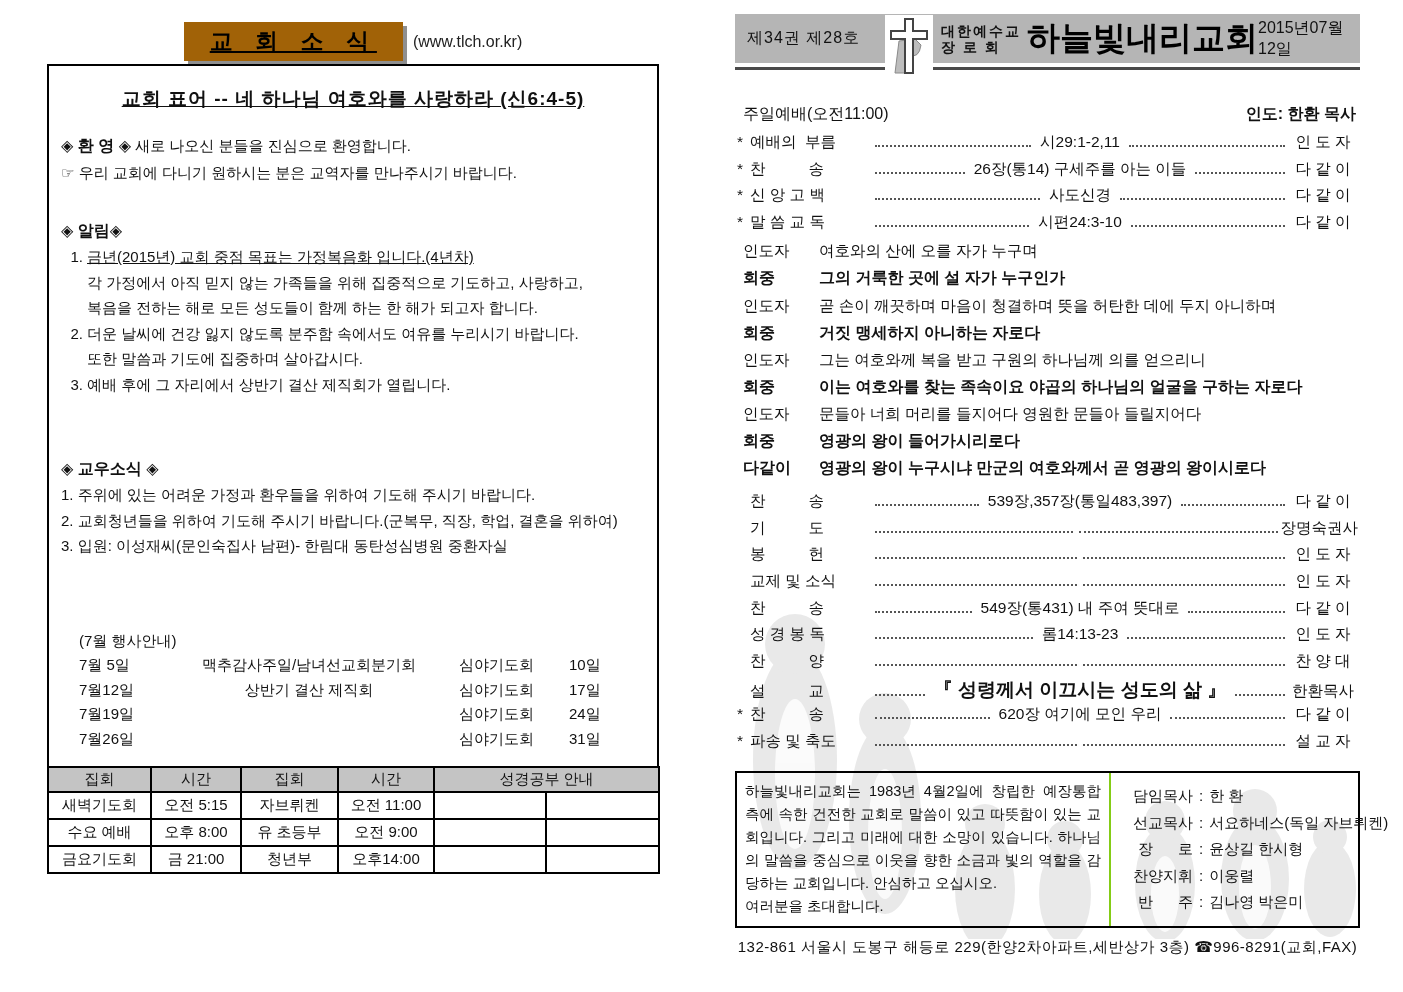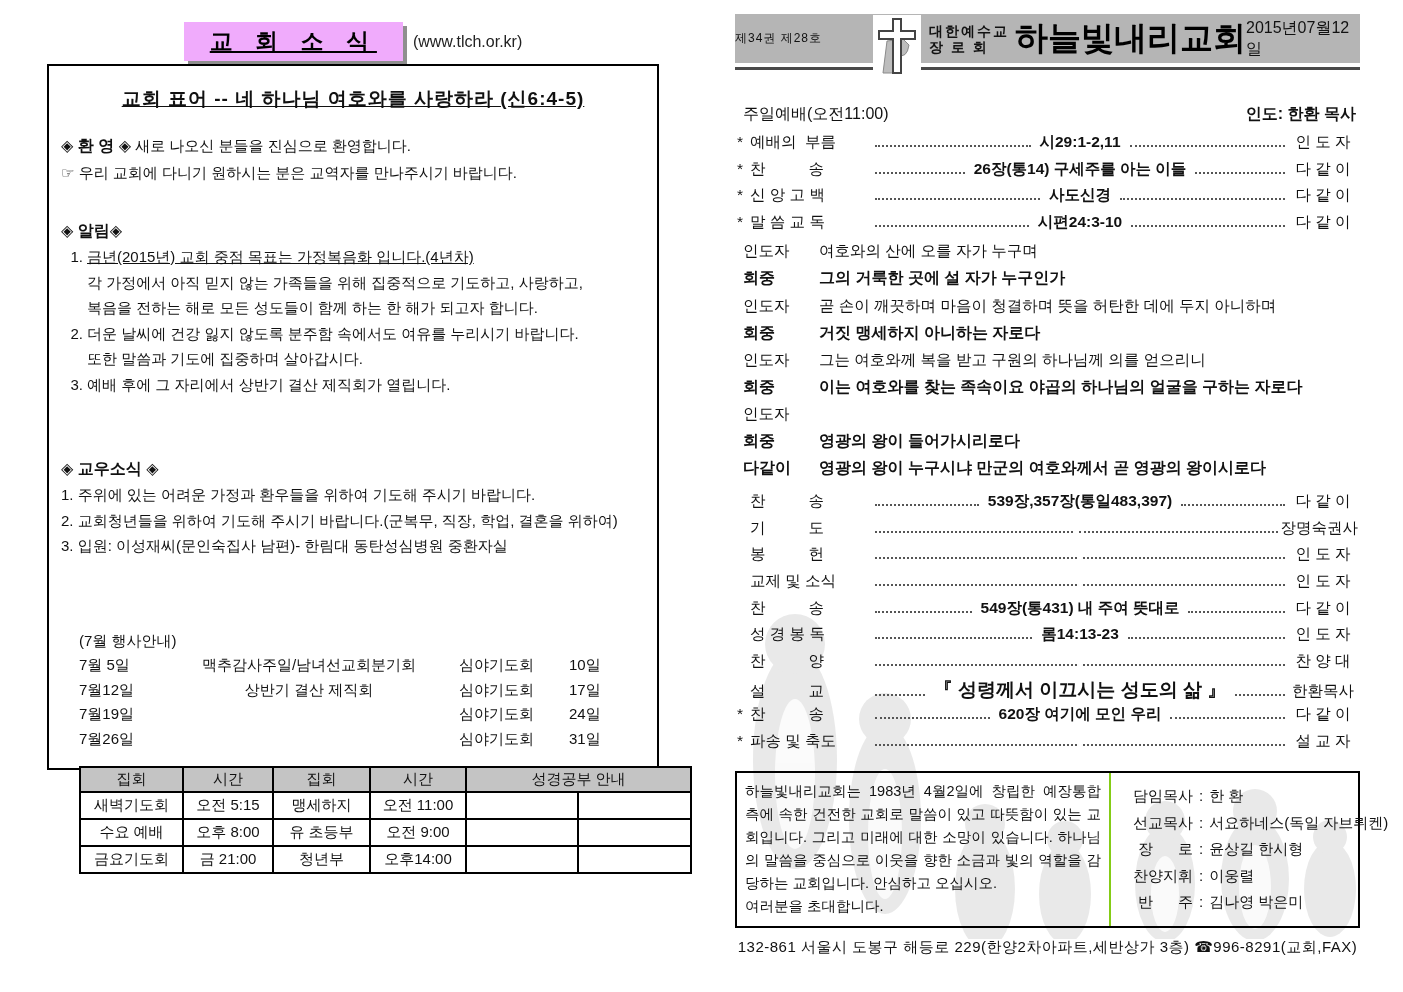--- a/index.html
+++ b/index.html
@@ -4,60 +4,60 @@
 <style>
   html,body{margin:0;padding:0;background:#fff;}
   body{
     width:1403px;height:992px;position:relative;overflow:hidden;
     font-family:"Liberation Sans","DejaVu Sans",sans-serif;color:#111;
   }
   
   .left-page{position:absolute;left:47px;top:18px;width:612px;height:915px;}
   .lp-title-row{position:absolute;top:4px;left:0;width:100%;display:flex;justify-content:center;align-items:center;gap:10px;}
   .lp-title-box{
-    background:#f0abfc;box-shadow:4px 4px 0 #8f8f8f;padding:4px 26px;
+    background:#a16207;box-shadow:4px 4px 0 #8f8f8f;padding:4px 26px;
     font-size:23px;font-weight:bold;letter-spacing:8px;text-decoration:underline;color:#000;
   }
   .lp-site{font-size:16px;color:#222;}
   .left-box{position:absolute;top:46px;left:0;width:608px;height:702px;border:2px solid #000;}
   .motto{position:absolute;top:14px;left:0;width:100%;text-align:center;font-size:19px;font-weight:bold;text-decoration:underline;letter-spacing:1px;margin-top:6px;}
   .welcome{position:absolute;top:66px;left:12px;right:8px;font-size:15px;line-height:27px;}
   .welcome .w-head{font-weight:bold;font-size:16px;}
   .notice{position:absolute;top:152px;left:12px;right:6px;font-size:15px;}
   .sec-head{font-weight:bold;font-size:16px;line-height:26px;}
   .n-line{display:flex;line-height:25.5px;}
   .n-num{width:22px;flex:none;text-align:right;padding-right:4px;}
   .n-text.u{text-decoration:underline;}
   .member{position:absolute;top:390px;left:12px;right:4px;font-size:15px;}
   .m-line{line-height:25.5px;white-space:nowrap;}
   .july{position:absolute;top:562px;left:30px;right:14px;font-size:15px;}
   .july-head{line-height:25px;}
   .july-row{display:grid;grid-template-columns:80px 300px 110px 60px;line-height:24.6px;}
   .july-row .ev{text-align:center;}
-  .schedule-table{position:absolute;top:748px;left:0;border-collapse:collapse;table-layout:fixed;width:611px;font-size:15px;margin-left:32px;}
+  .schedule-table{position:absolute;top:748px;left:0;border-collapse:collapse;table-layout:fixed;width:611px;font-size:15px;}
   .schedule-table th,.schedule-table td{border:2px solid #000;text-align:center;padding:0;height:25px;overflow:hidden;white-space:nowrap;}
   .schedule-table th{background:#c4c4c4;font-weight:normal;height:23px;}
   
   .right-page{position:absolute;left:735px;top:14px;width:625px;height:950px;}
   .banner{position:relative;height:49px;background:#b5b5b5;display:flex;align-items:center;z-index:2;}
-  .banner-issue{font-size:12px;width:138px;flex:none;letter-spacing:1px;}
+  .banner-issue{font-size:16px;padding-left:12px;width:138px;flex:none;letter-spacing:1px;}
   .logo-box{flex:none;width:48px;height:62px;background:#fff;position:relative;top:7px;}
   .denom{flex:none;margin-left:8px;font-size:14px;font-weight:bold;line-height:16px;letter-spacing:2px;}
   .church-name{flex:none;margin-left:6px;font-size:33px;font-weight:bold;letter-spacing:0px;color:#000;}
   .banner-date{margin-left:auto;font-size:16px;}
   .banner-underline{height:3px;background:#4a4a4a;margin-top:4px;}
   .r-content{position:relative;z-index:1;margin-top:34px;}
   .service-head{display:flex;justify-content:space-between;font-size:16px;padding:0 4px 0 8px;height:22px;}
   .service-head .lead{font-weight:bold;}
   .order-list{margin-top:6px;}
   .order-row{display:flex;align-items:baseline;height:26.6px;font-size:15.5px;padding:0 2px;}
   .star{width:13px;flex:none;text-align:left;}
   .oname{flex:none;width:122px;white-space:pre;}
   .dots{flex:1;border-bottom:2px dotted #555;height:0.75em;margin:0 3px;min-width:10px;}
-  .ocenter{flex:none;white-space:pre;padding:0 6px;font-weight:bold;}
+  .ocenter{flex:none;white-space:pre;padding:0 6px;}
   .ocenter:empty{padding:0;margin:0;min-width:0;flex:none;}
   .ocenter.big{font-size:19px;font-weight:bold;}
   .oright{flex:none;white-space:pre;text-align:center;min-width:70px;}
   .reading{margin-top:3px;}
   .read-row{display:flex;height:27.1px;align-items:baseline;font-size:15.5px;padding-left:8px;}
   .speaker{flex:none;width:76px;}
   .read-row.bold{font-weight:bold;font-size:16px;}
   .info-box{margin-top:14px;border:2px solid #000;display:flex;min-height:140px;background:transparent;}
   .info-left{flex:none;width:356px;border-right:2px solid #84cc16;padding:7px 8px;font-size:14.5px;line-height:23px;text-align:justify;}
   .info-left p{margin:0;}
@@ -188,21 +188,21 @@
         <th>집회</th>
         <th>시간</th>
         <th colspan="2">성경공부 안내</th>
       </tr>
     </thead>
     <tbody>
 
         <tr>
           <td>새벽기도회</td>
           <td>오전 5:15</td>
-          <td>맹세하지</td>
+          <td>자브뤼켄</td>
           <td>오전 11:00</td>
           <td></td>
           <td></td>
         </tr>
 
         <tr>
           <td>수요 예배</td>
           <td>오후 8:00</td>
           <td>유 초등부</td>
           <td>오전 9:00</td>
@@ -342,20 +342,21 @@
           <span>그는 여호와께 복을 받고 구원의 하나님께 의를 얻으리니</span>
         </div>
 
         <div class="read-row bold">
           <span class="speaker">회중</span>
           <span>이는 여호와를 찾는 족속이요 야곱의 하나님의 얼굴을 구하는 자로다</span>
         </div>
 
         <div class="read-row">
           <span class="speaker">인도자</span>
+          <span>문들아 너희 머리를 들지어다 영원한 문들아 들릴지어다</span>
         </div>
 
         <div class="read-row bold">
           <span class="speaker">회중</span>
           <span>영광의 왕이 들어가시리로다</span>
         </div>
 
         <div class="read-row bold">
           <span class="speaker">다같이</span>
           <span>영광의 왕이 누구시냐 만군의 여호와께서 곧 영광의 왕이시로다</span>

